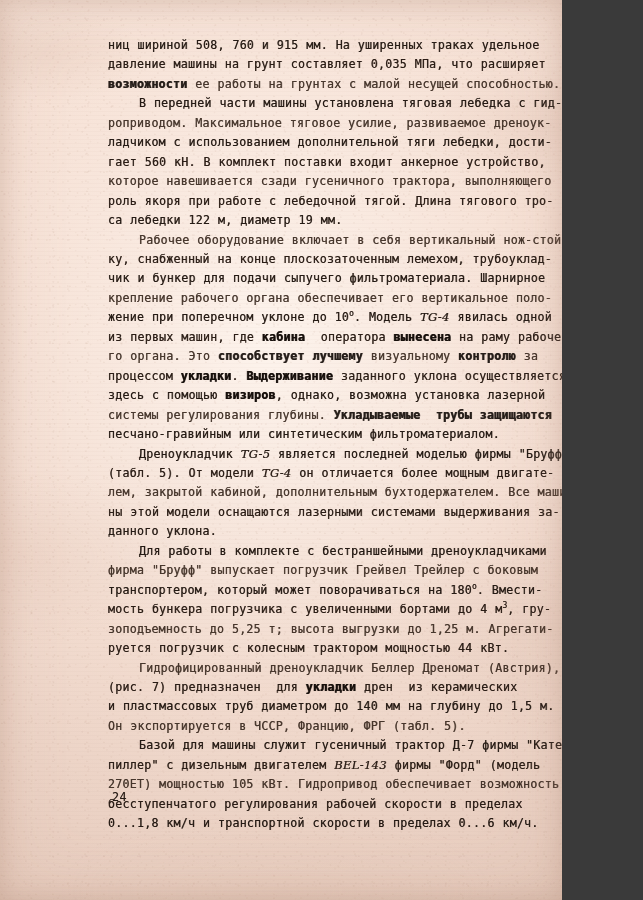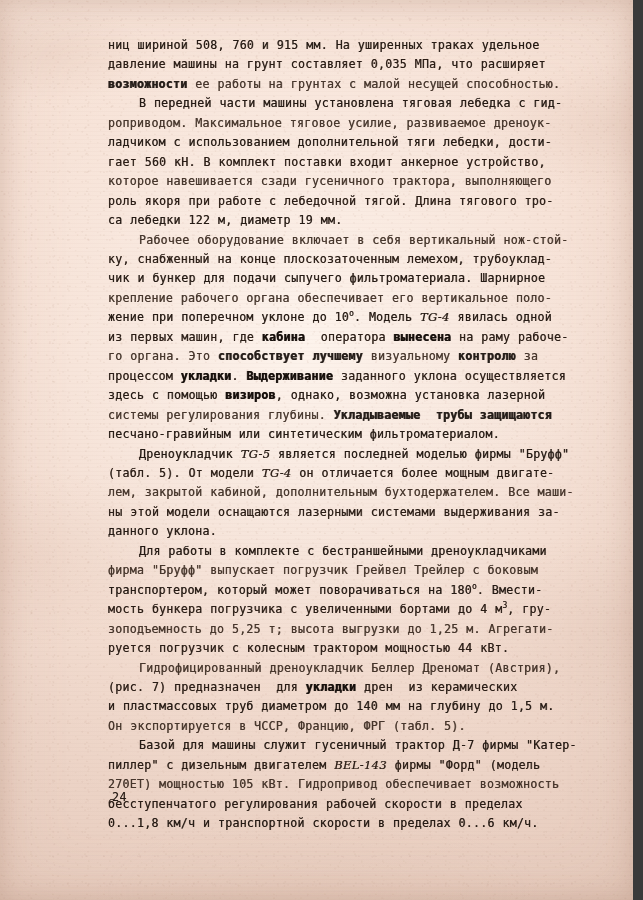--- a/index.html
+++ b/index.html
@@ -10,21 +10,21 @@
   }
   body {
     width: 643px;
     height: 900px;
     overflow: hidden;
   }
 
   
   #page-sheet {
     position: relative;
-    width: 633px;
+    width: 562px;
     height: 900px;
     box-sizing: border-box;
     background-color: #f3ded2;
     background-image:
       
       radial-gradient(ellipse 120% 85% at 48% 38%,
           rgba(255,248,242,0.85) 0%,
           rgba(250,231,220,0.35) 45%,
           rgba(225,196,181,0.30) 78%,
           rgba(206,174,158,0.46) 100%),

